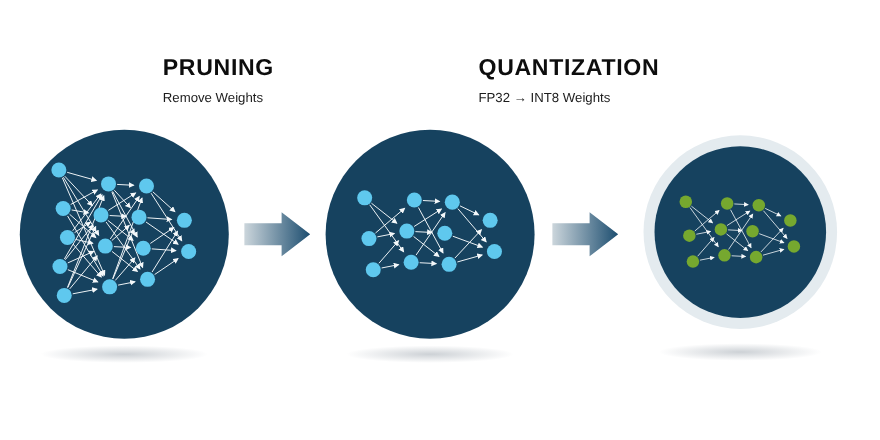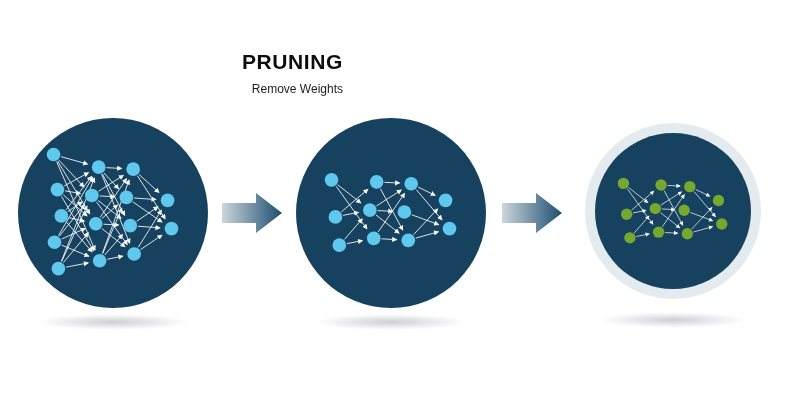--- a/index.html
+++ b/index.html
@@ -1,20 +1,20 @@
 <!DOCTYPE html>
 <html style="--circle-bg: #16425f; --halo: #e4ebef;"><head>
 <meta charset="utf-8">
 <style>
   html,body{margin:0;padding:0;background:#ffffff;}
   body{width:800px;height:400px;position:relative;overflow:hidden;
        font-family:"Liberation Sans", sans-serif;}
   .canvas{position:absolute;inset:0;}
 
-  .label-group{position:absolute;text-align:right;}
+  .label-group{position:absolute;text-align:left;}
   .label-group.pruning{left:148px;top:50px;width:195px;}
   .label-group.quantization{left:435px;top:50px;width:220px;}
   .step-title{font-size:21px;font-weight:700;color:#0d0d0d;letter-spacing:0.6px;}
   .step-subtitle{font-size:12px;font-weight:400;color:#1c1c1c;margin-top:8px;}
 
   .circle{position:absolute;border-radius:50%;background:var(--circle-bg,#16425f);
           display:flex;align-items:center;justify-content:center;}
   .circle.c1{left:18px;top:118px;width:190px;height:190px;}
   .circle.c2{left:296px;top:118px;width:190px;height:190px;}
   .circle.c3{left:595px;top:133px;width:156px;height:156px;
@@ -55,20 +55,24 @@
         <stop offset="1" class="arrow-stop-end" stop-color="#1d4e70"></stop>
       </linearGradient>
     </defs>
   </svg>
 
   <div class="label-group pruning">
     <div class="step-title">PRUNING</div>
     <div class="step-subtitle">Remove Weights</div>
   </div>
 
+  <div class="label-group quantization">
+    <div class="step-title">QUANTIZATION</div>
+    <div class="step-subtitle">FP32 → INT8 Weights</div>
+  </div>
 
   <div class="circle c1">
     <svg class="net-svg" viewBox="0 0 160 160">
         <line x1="26.7" y1="22.2" x2="53.8" y2="29.8" stroke="#f4f8fa" stroke-width="0.9" marker-end="url(#edge-arrow)"></line>
         <line x1="24.5" y1="25.8" x2="50.1" y2="53.2" stroke="#f4f8fa" stroke-width="0.9" marker-end="url(#edge-arrow)"></line>
         <line x1="23.2" y1="26.8" x2="56.1" y2="80.8" stroke="#f4f8fa" stroke-width="0.9" marker-end="url(#edge-arrow)"></line>
         <line x1="22.2" y1="27.3" x2="61.6" y2="118.0" stroke="#f4f8fa" stroke-width="0.9" marker-end="url(#edge-arrow)"></line>
         <line x1="30.0" y1="52.2" x2="54.8" y2="38.7" stroke="#f4f8fa" stroke-width="0.9" marker-end="url(#edge-arrow)"></line>
         <line x1="30.9" y1="57.3" x2="46.5" y2="60.0" stroke="#f4f8fa" stroke-width="0.9" marker-end="url(#edge-arrow)"></line>
         <line x1="29.0" y1="61.3" x2="53.4" y2="83.0" stroke="#f4f8fa" stroke-width="0.9" marker-end="url(#edge-arrow)"></line>

